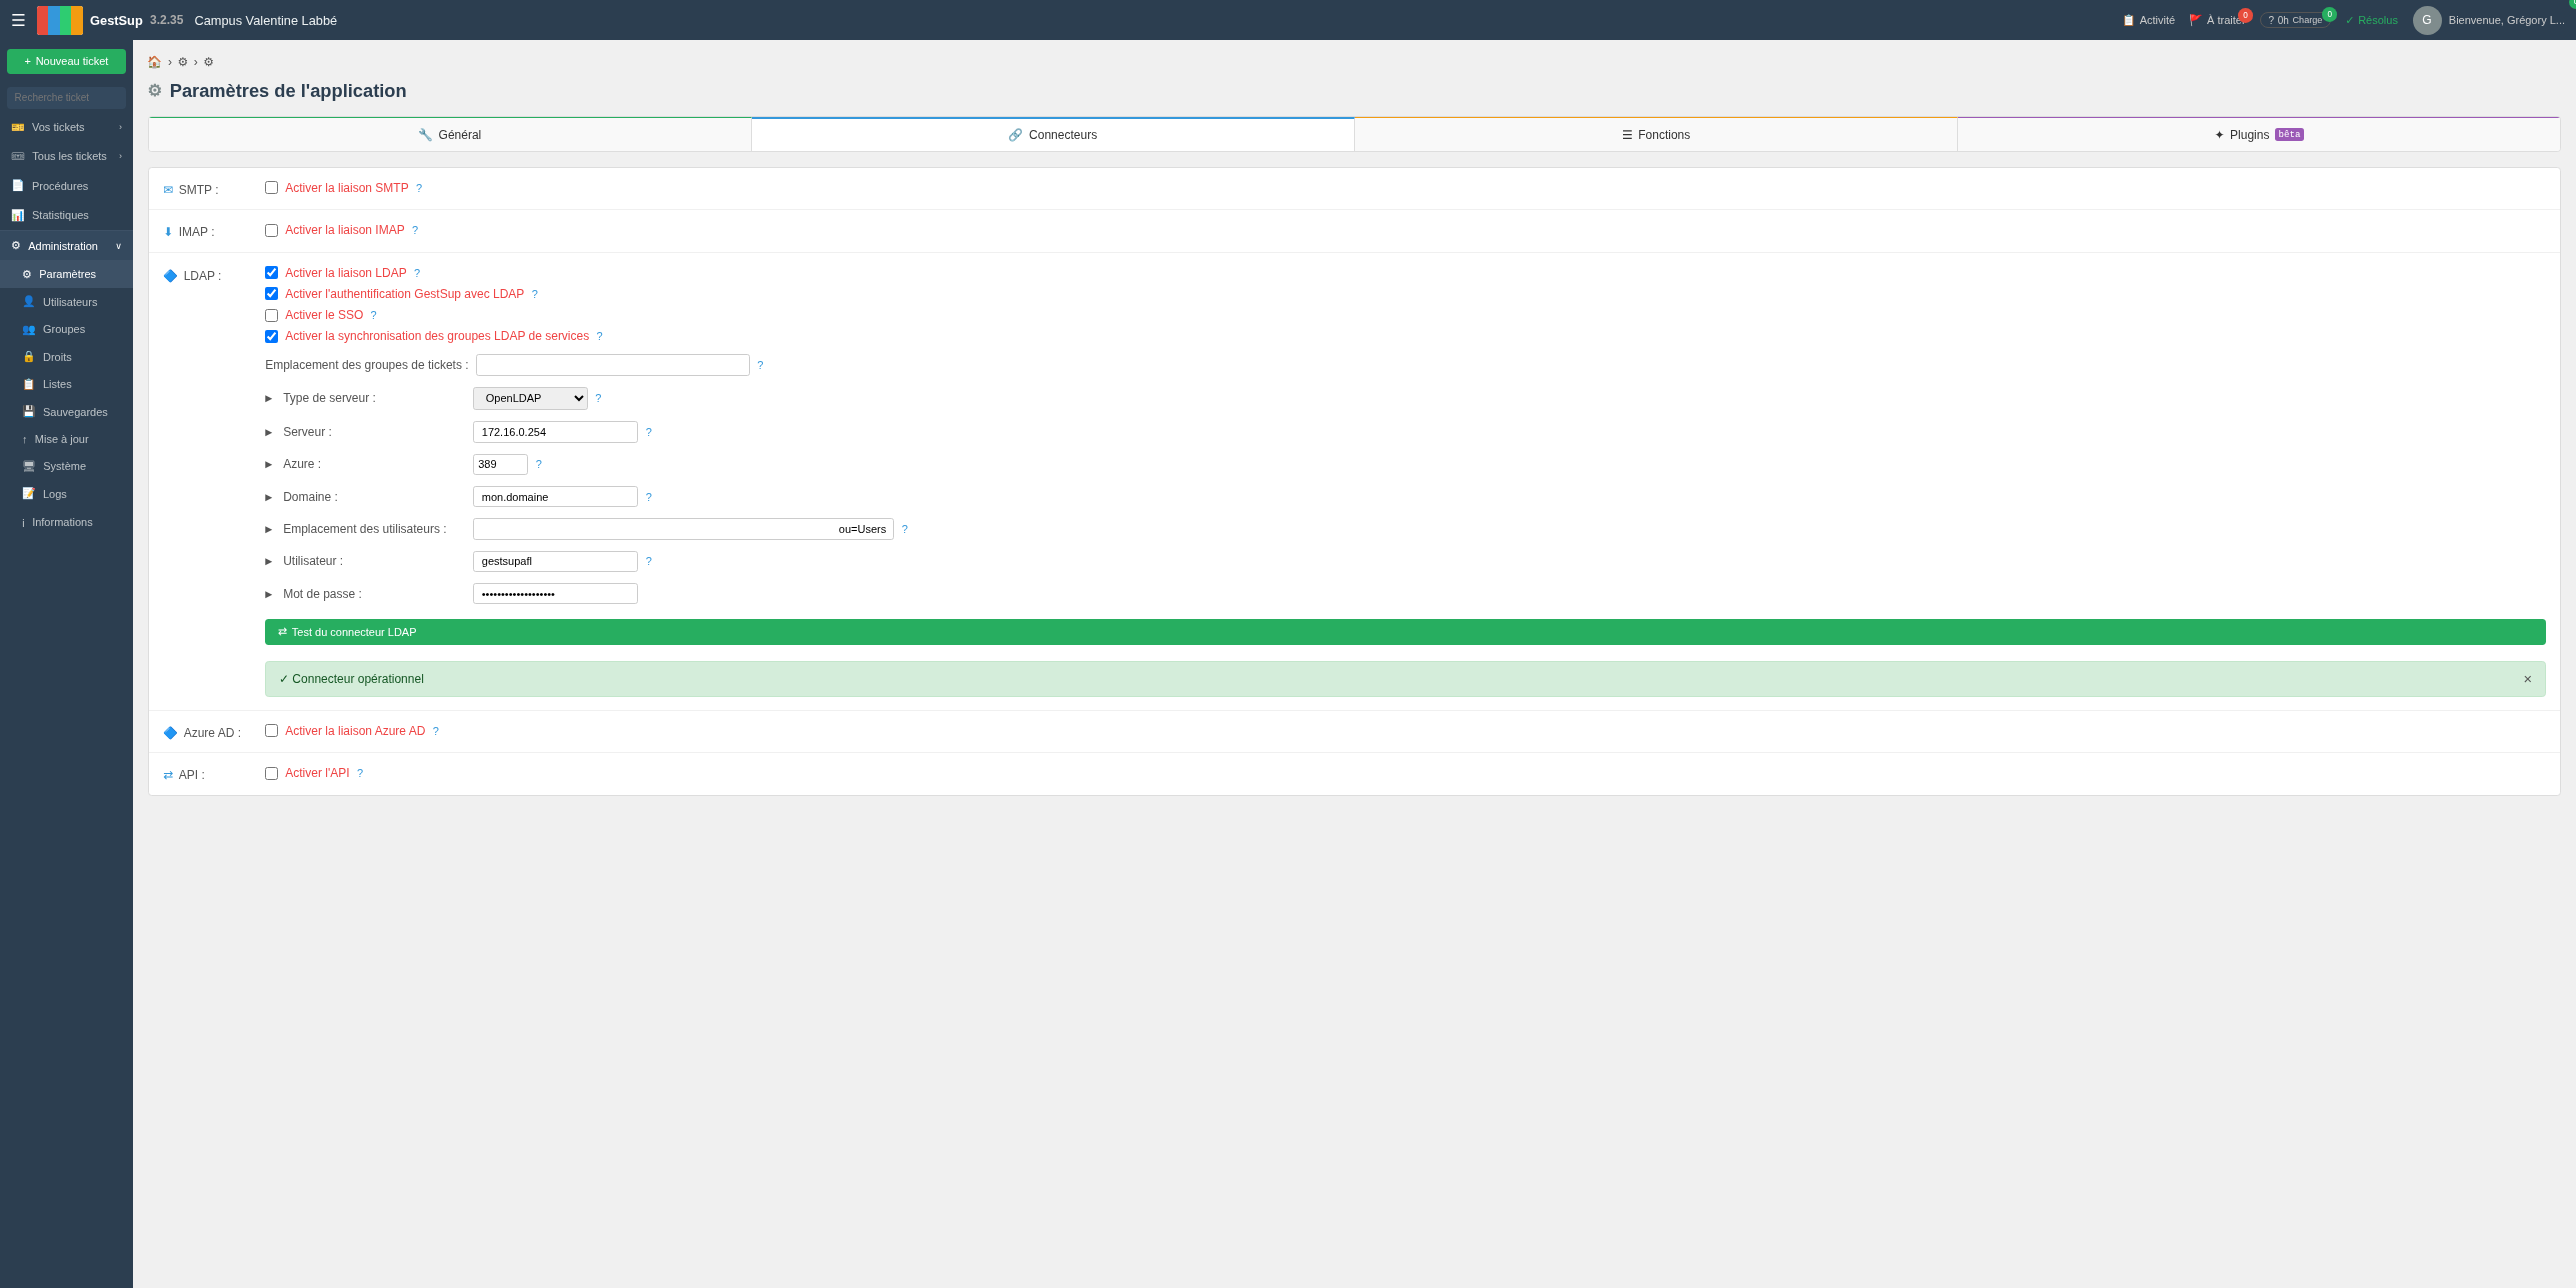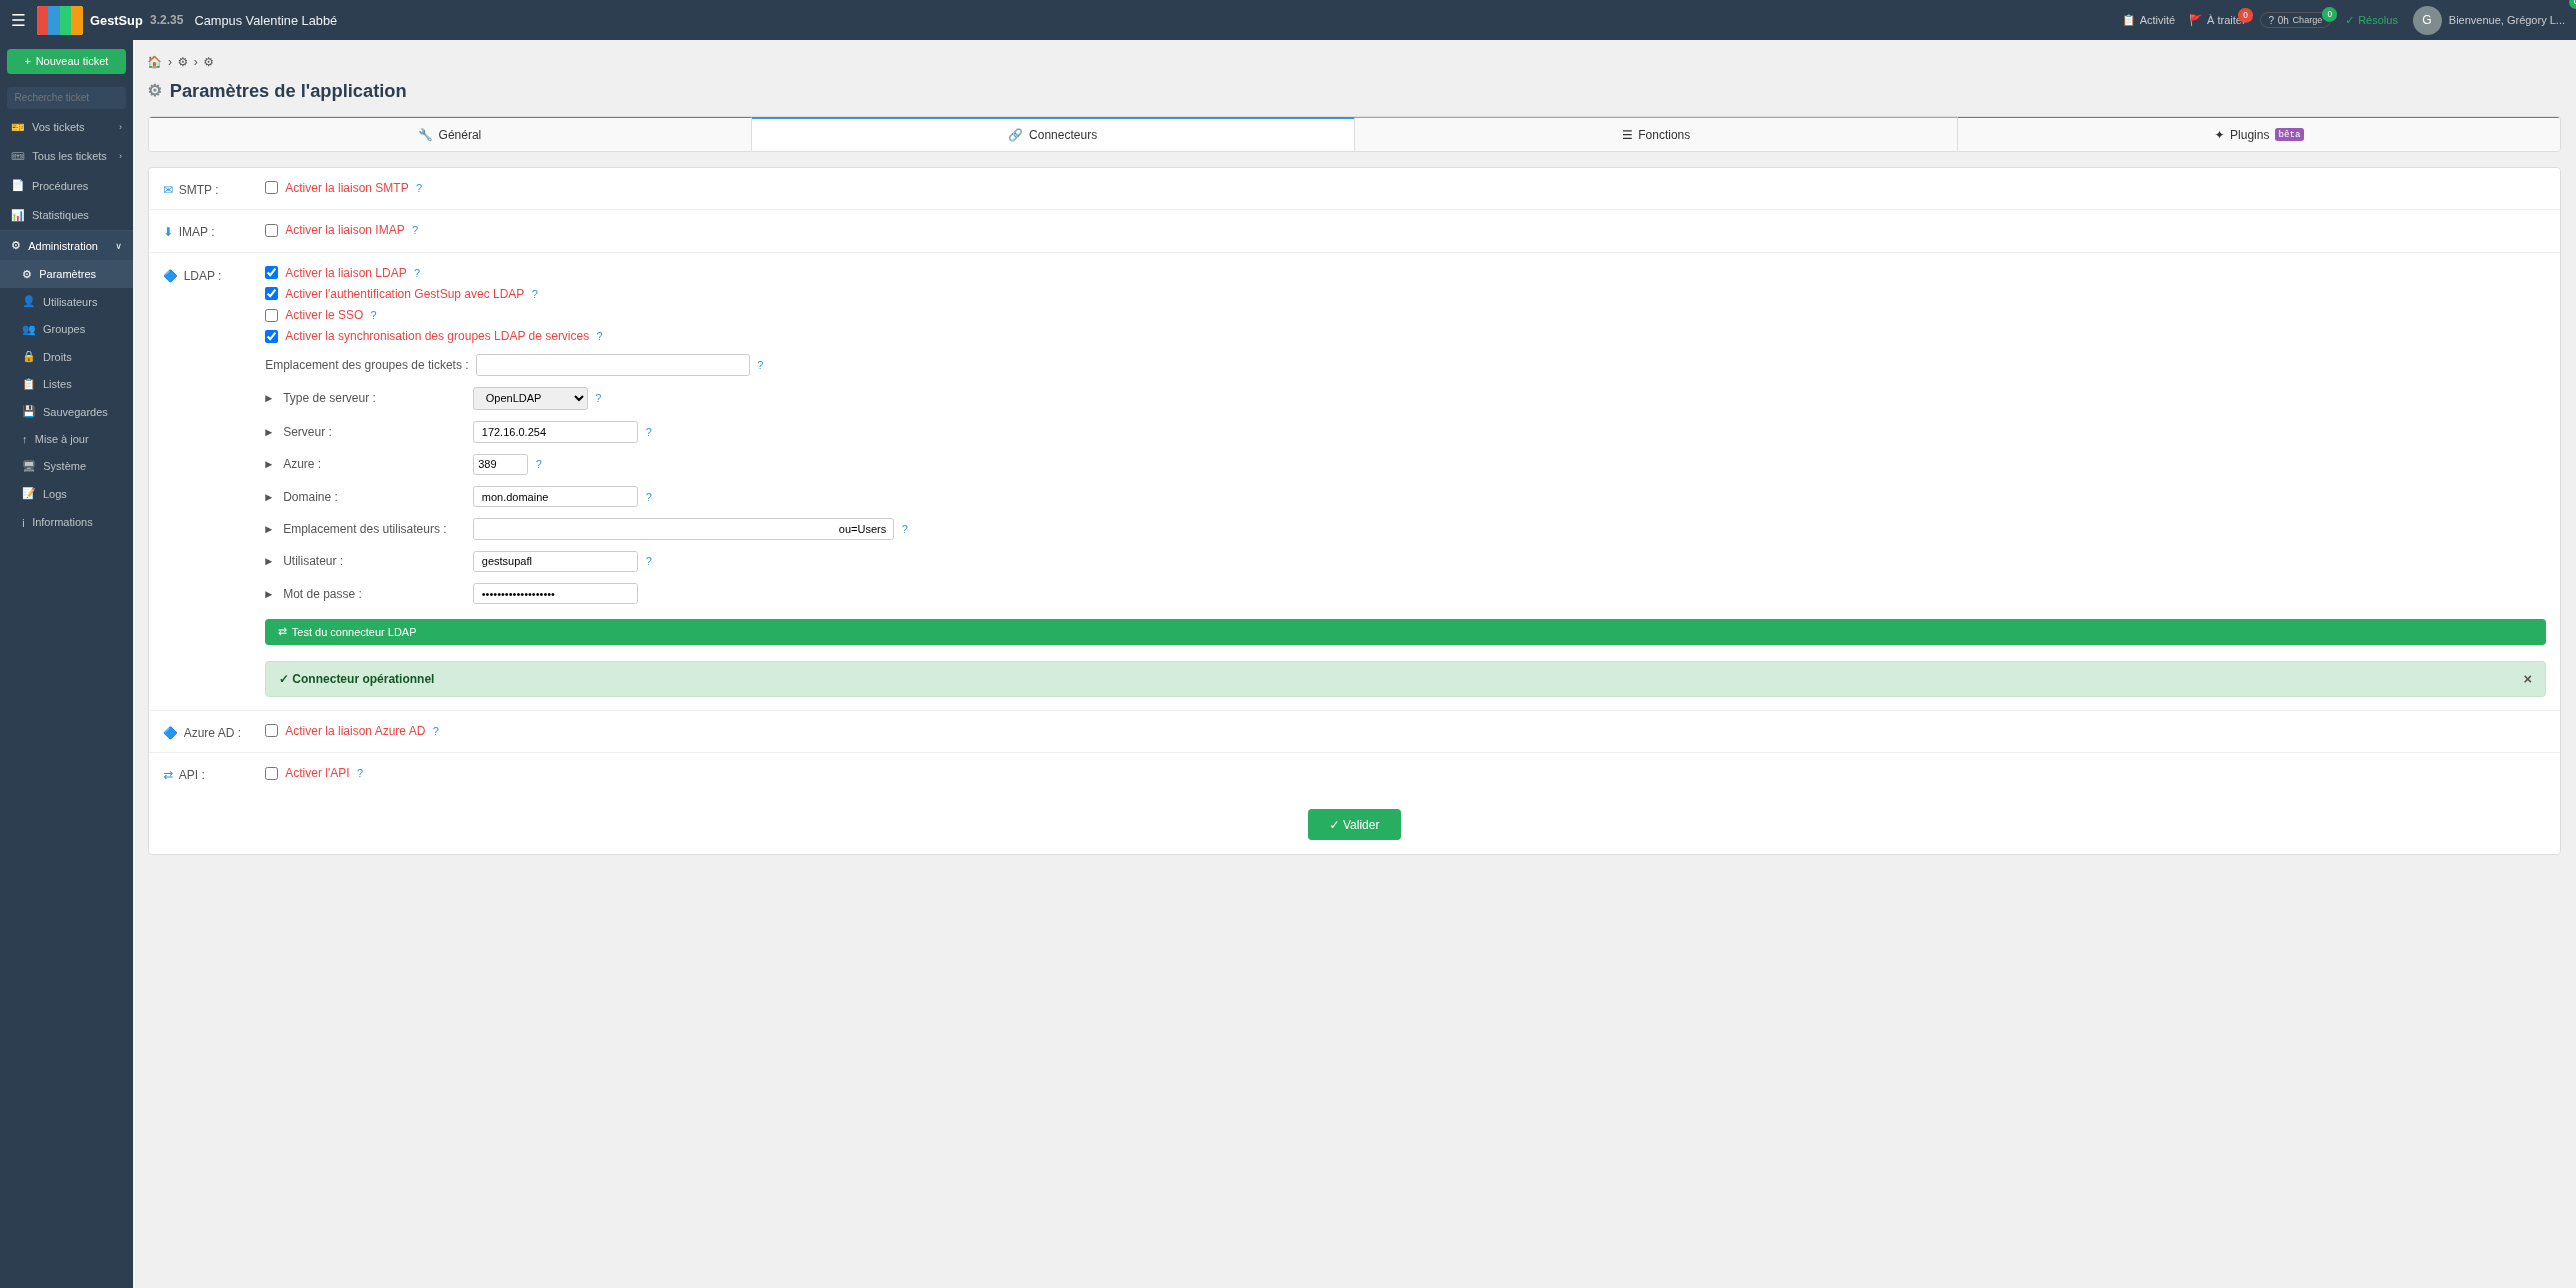--- a/index.html
+++ b/index.html
@@ -105,21 +105,21 @@
 
     .test-btn {
       background: #27ae60; color: #fff; border: none; padding: 6.4px 12.8px;
       border-radius: 3.7px; cursor: pointer; font-size: 11px; display: inline-flex; align-items: center; gap: 4.6px;
       margin-top: 7.3px;
     }
     
     .success-alert {
       background: #d4edda; border: 0.9px solid #c3e6cb; border-radius: 3.7px;
       padding: 9.1px 12.8px; color: #155724; font-size: 12px; display: flex;
-      align-items: center; justify-content: space-between; margin-top: 9.1px; font-weight: bold;
+      align-items: center; justify-content: space-between; margin-top: 9.1px;
     }
     .success-alert .close { cursor: pointer; color: #555; font-size: 14.6px; }
 
     .validate-row { display: flex; justify-content: center; padding: 14.6px; }
     .validate-btn {
       background: #27ae60; color: #fff; border: none; padding: 8.2px 22px;
       border-radius: 3.7px; cursor: pointer; font-size: 12px; display: inline-flex; align-items: center; gap: 5.5px;
     }
 
     input[type="checkbox"] { width: 12.8px; height: 12.8px; }
@@ -439,21 +439,16 @@
       </div>
       <div class="section-content">
         <div class="checkbox-row">
           <input type="checkbox" id="api-check" style="">
           <label for="api-check">Activer l'API</label>
           <span class="help-icon">?</span>
         </div>
       </div>
     </div>
 
-    <div class="validate-row">
-      <button class="validate-btn">
-        <span>✓ Valider</span>
-      </button>
-    </div>
 
   </div>
 </main>
 
 
 </body></html>

